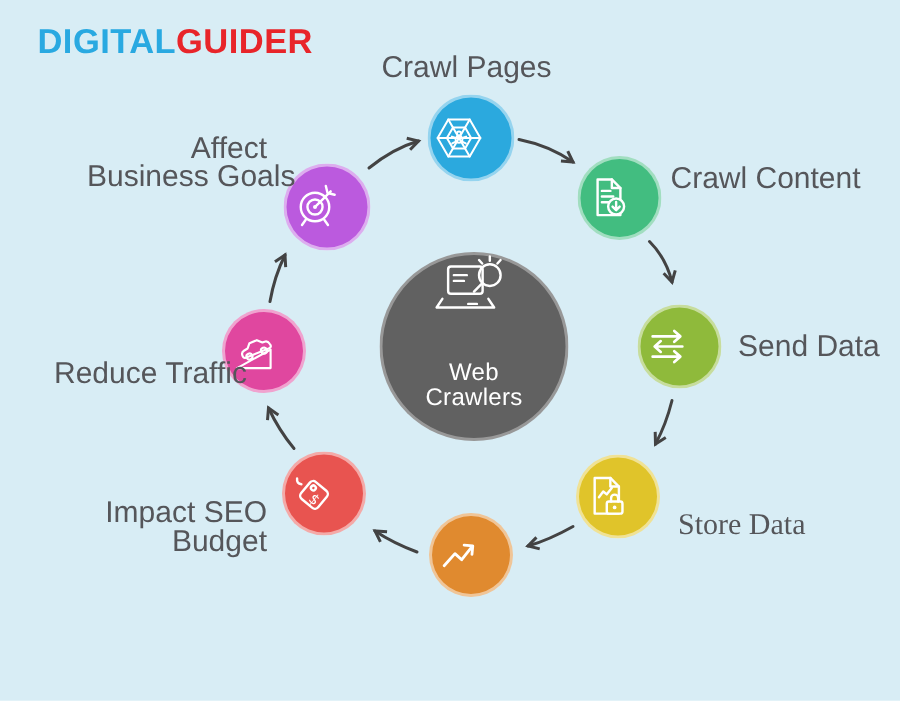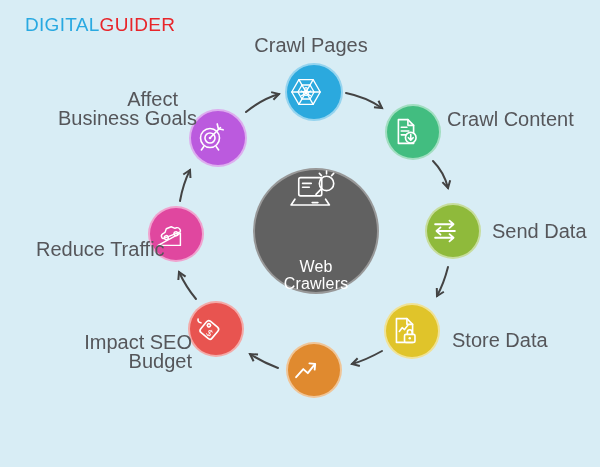--- a/index.html
+++ b/index.html
@@ -6,30 +6,30 @@
   .canvas{
     position:relative;
     width:600px;height:467px;
     background:var(--bg,#d8edf5);
     font-family:"Liberation Sans", sans-serif;
     overflow:hidden;
   }
   
   .logo{
     position:absolute;left:25px;top:14px;
-    font-size:19px;font-weight:400;letter-spacing:.3px;
+    font-size:23px;font-weight:700;letter-spacing:.3px;
     display:flex;
   }
   .logo .p1{color:var(--logo1,#29a9e1);}
   .logo .p2{color:var(--logo2,#e8252a);}
   
   .circle{
     position:absolute;width:56px;height:56px;border-radius:50%;
-    display:flex;align-items:center;justify-content:space-between;
-    border:2px solid rgba(255,255,255,.5);box-sizing:border-box;
+    display:flex;align-items:center;justify-content:flex-start;
+    border:2px solid rgba(255,255,255,.5);box-sizing:border-box;gap:20px;
   }
   .circle svg{display:block;}
   .icon{stroke:#fff;fill:none;stroke-width:1.7;stroke-linecap:round;stroke-linejoin:round;}
   .c-crawl   {left:285px;top:63px;width:58px;height:58px;}
   .c-fetch   {left:385px;top:104px;}
   .c-send    {left:425px;top:203px;}
   .c-store   {left:384px;top:303px;}
   .c-influence{left:286px;top:342px;}
   .c-impact  {left:188px;top:301px;}
   .c-reduce  {left:148px;top:206px;}
@@ -46,23 +46,23 @@
   .center-text span{display:block;}
   
   .label{
     position:absolute;color:var(--label,#55565a);
     font-size:20px;line-height:19px;white-space:nowrap;
   }
   .label span{display:block;}
   .l-crawl   {left:231px;top:36px;width:160px;text-align:center;}
   .l-fetch   {left:447px;top:110px;}
   .l-send    {left:492px;top:222px;}
-  .l-store   {left:452px;top:331px;}
+  .l-store   {left:452px;top:341px;font-family:Liberation Serif, serif;}
   .l-influence{left:254px;top:408px;width:120px;text-align:center;}
-  .l-impact  {left:71px;top:333px;width:121px;text-align:right;}
+  .l-impact  {left:57px;top:333px;width:121px;text-align:right;}
   .l-reduce  {left:36px;top:240px;}
   .l-affect  {left:58px;top:90px;width:120px;text-align:right;}
   
   .arrows{position:absolute;left:0;top:0;pointer-events:none;}
   .arrows path.flow{stroke:var(--arrow,#434343);stroke-width:2;fill:none;stroke-linecap:round;}
   .arrows marker path{stroke:var(--arrow,#434343);fill:none;}
 </style>
 </head>
 <body>
 

